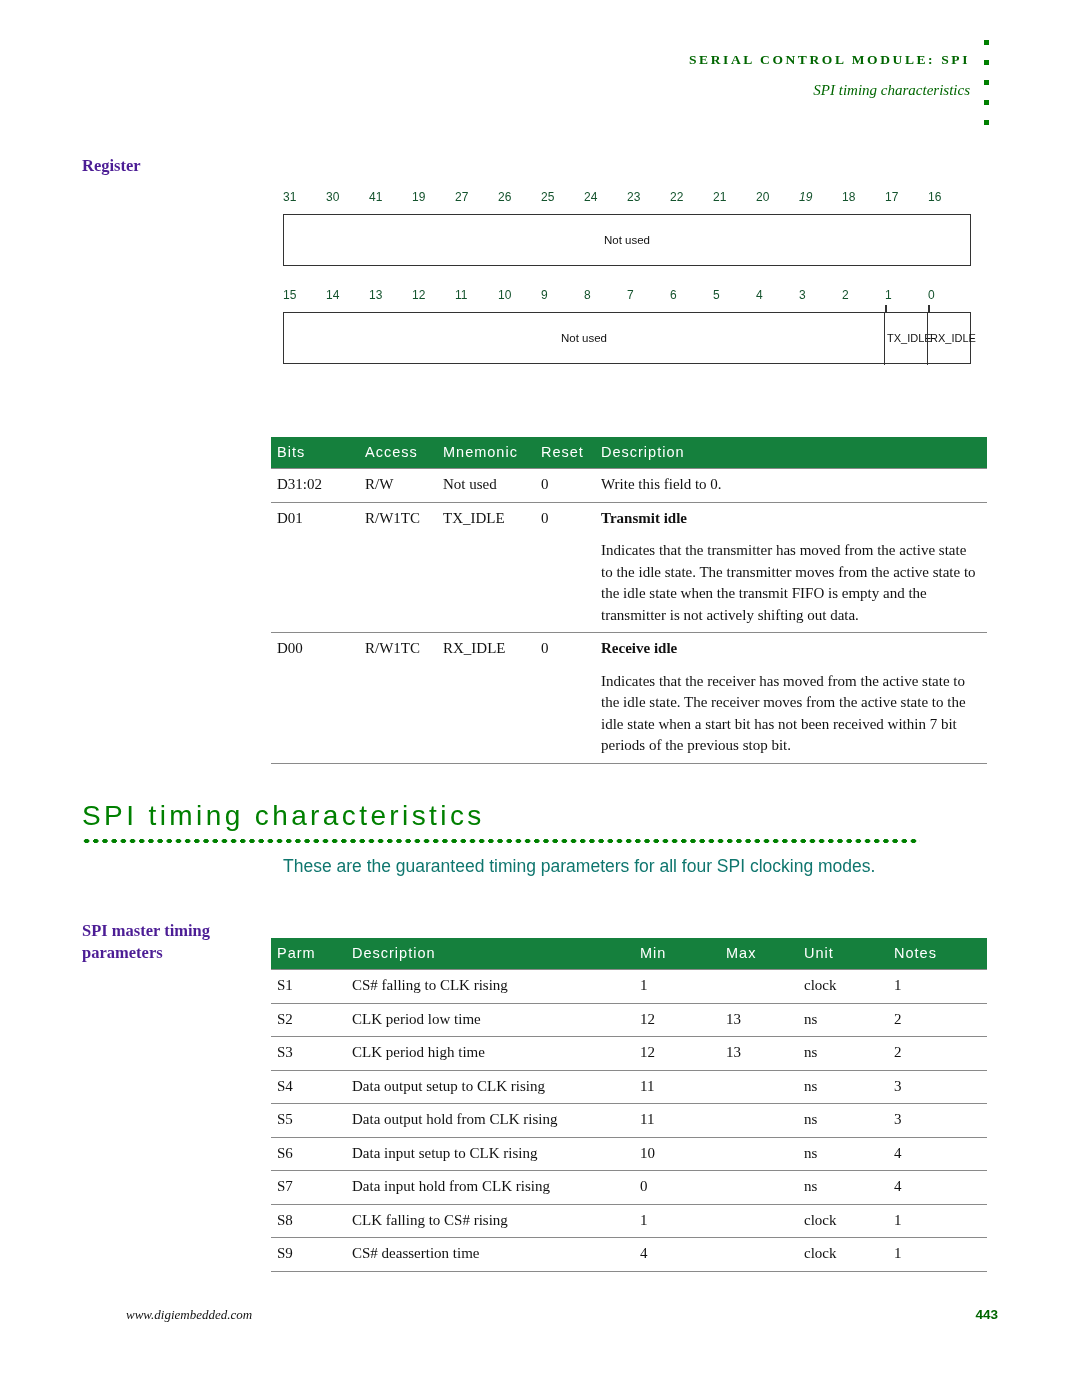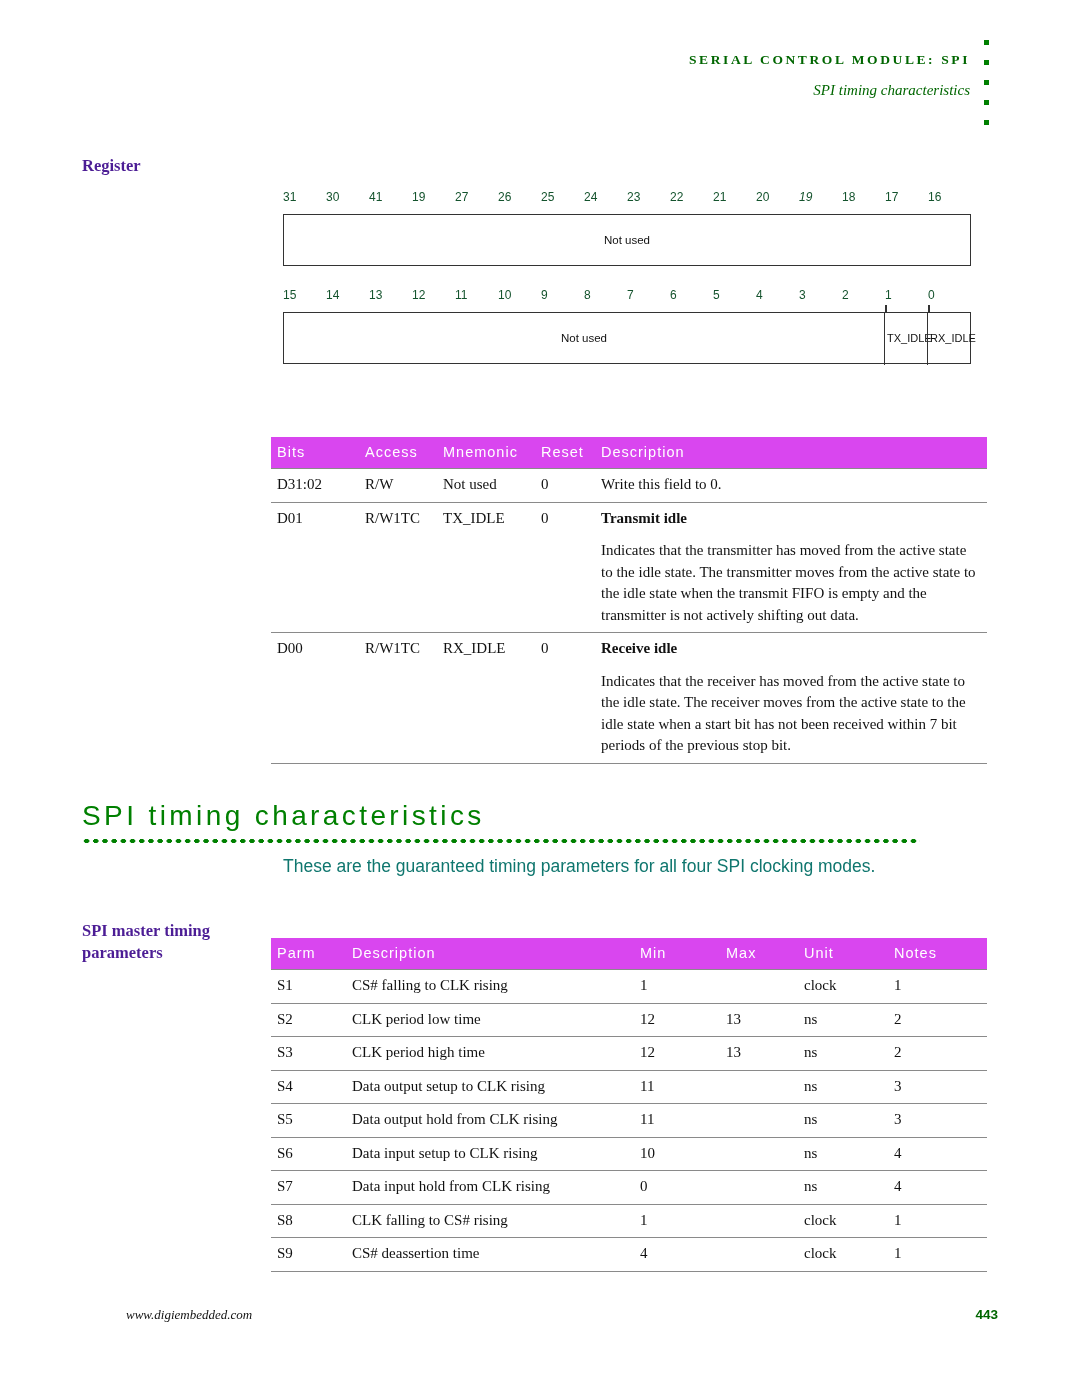--- a/index.html
+++ b/index.html
@@ -65,21 +65,21 @@
     font-size:11px;color:#111;white-space:nowrap;
   }
   .tick{position:absolute;width:1.5px;background:#333;}
 
   
   table.doc{
     position:absolute;border-collapse:collapse;
     font-family:"Liberation Serif", serif;font-size:15px;color:#111;
   }
   table.doc thead th{
-    background:#d946ef;color:#ffffff;
+    background:#15803d;color:#ffffff;
     font-family:"Liberation Sans", sans-serif;
     font-weight:normal;font-size:14.5px;letter-spacing:1px;
     text-align:left;padding:7px 0 8px 6px;
     border:none;
   }
   table.doc tbody td{
     padding:5px 6px 6px 6px;vertical-align:top;
     line-height:21.5px;
   }
   table.doc tbody tr.rowtop > td{border-top:1.3px solid #8a8a8a;}

